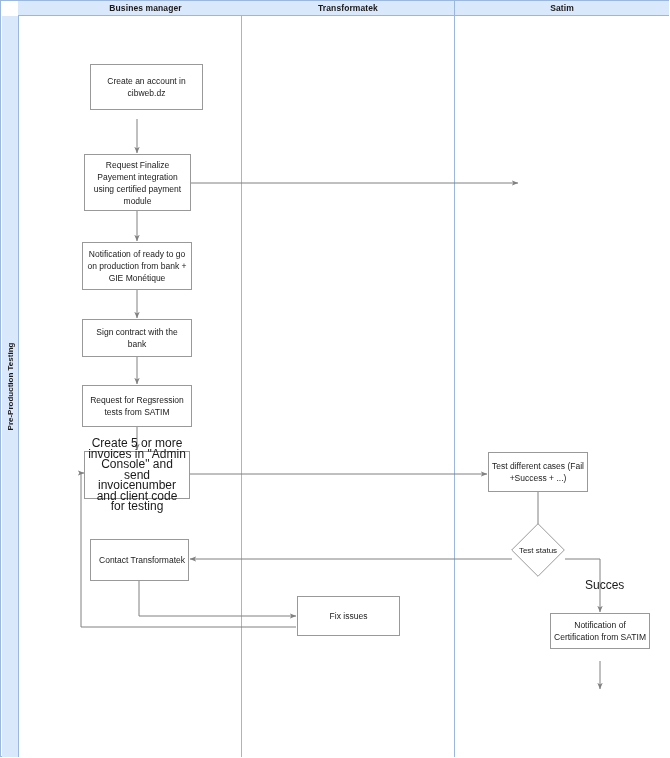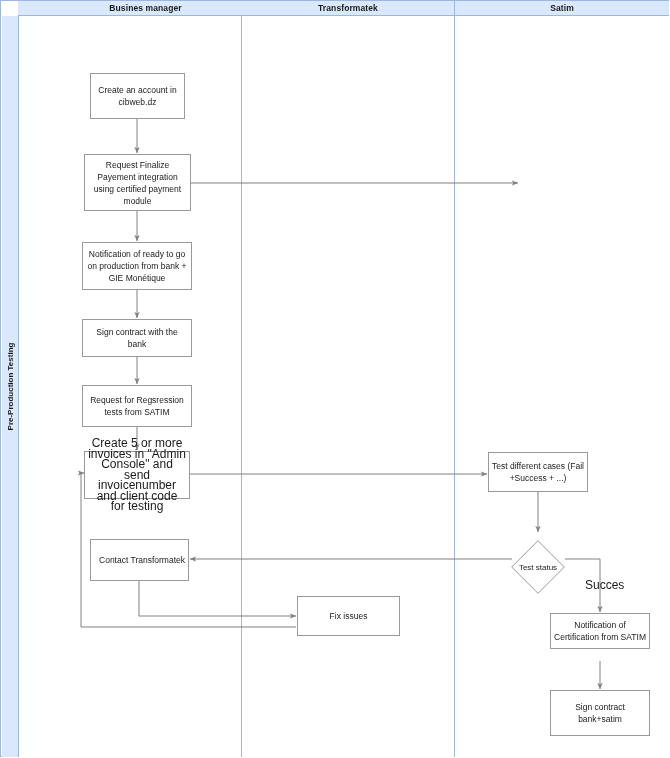--- a/index.html
+++ b/index.html
@@ -189,21 +189,21 @@
       <path d="M139,581 L139,616 L296,616"></path>
 
       <path d="M296,627 L81,627 L81,473 L84,473"></path>
 
       <path d="M565,559 L600,559 L600,612"></path>
 
       <path d="M600,661 L600,689"></path>
     </g>
   </svg>
 
-  <div class="node" style="left:90px; top:73px; width:95px; height:46px;text-align:center;">
+  <div class="node" style="left:90px; top:64px; width:113px; height:46px;text-align:center;">
     <span class="txt">Create an account in cibweb.dz</span>
   </div>
 
   <div class="node" style="left:84px; top:154px; width:107px; height:57px;">
     <span class="txt">Request Finalize Payement integration using certified payment module</span>
   </div>
 
   <div class="node" style="left:82px; top:242px; width:110px; height:48px;">
     <span class="txt">Notification of ready to go on production from bank + GIE Monétique</span>
   </div>
@@ -226,30 +226,27 @@
 
   <div class="node" style="left:297px; top:596px; width:103px; height:40px;">
     <span class="txt">Fix issues</span>
   </div>
 
 
   <div class="node" style="left:488px; top:452px; width:100px; height:40px;">
     <span class="txt">Test different cases (Fail +Success + ...)</span>
   </div>
 
-  <div class="diamond-wrap" style="left:511px; top:540px; width:54px; height:54px;text-decoration:underline;">
+  <div class="diamond-wrap" style="left:511px; top:523px; width:54px; height:54px;text-decoration:underline;">
     <svg class="diamond-shape" viewBox="0 0 54 54">
       <polygon points="27,0.7 53.3,27 27,53.3 0.7,27" fill="#ffffff" stroke="#999999" stroke-width="1"></polygon>
     </svg>
     <div class="diamond-label">Test status</div>
   </div>
 
   <div class="edge-label" style="left:585px; top:578px;">Succes</div>
 
   <div class="node" style="left:550px; top:613px; width:100px; height:36px;">
     <span class="txt">Notification of Certification from SATIM</span>
   </div>
 
-  <div class="node" style="left:550px; top:690px; width:100px; height:46px;">
-    <span class="txt">Sign contract bank+satim</span>
-  </div>
 
 </div>
 
 </body></html>

